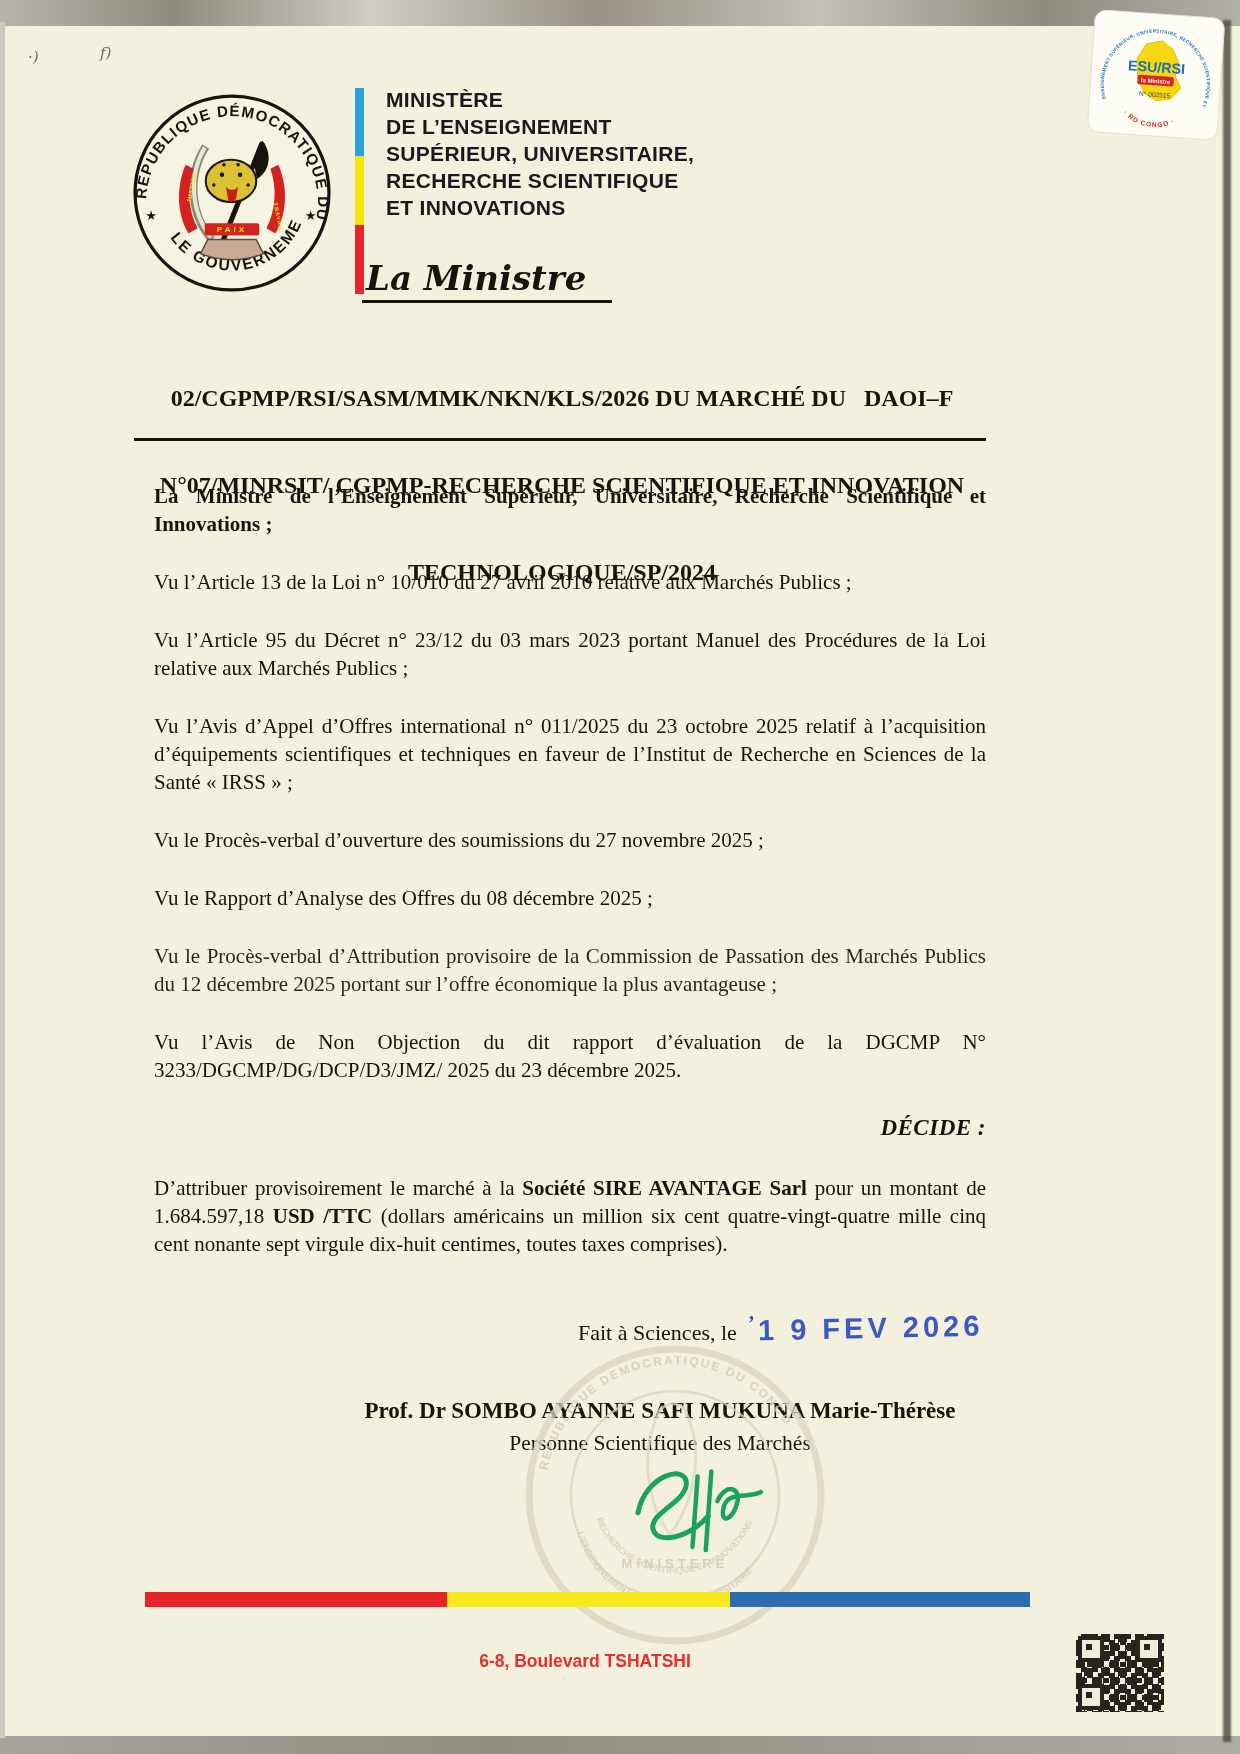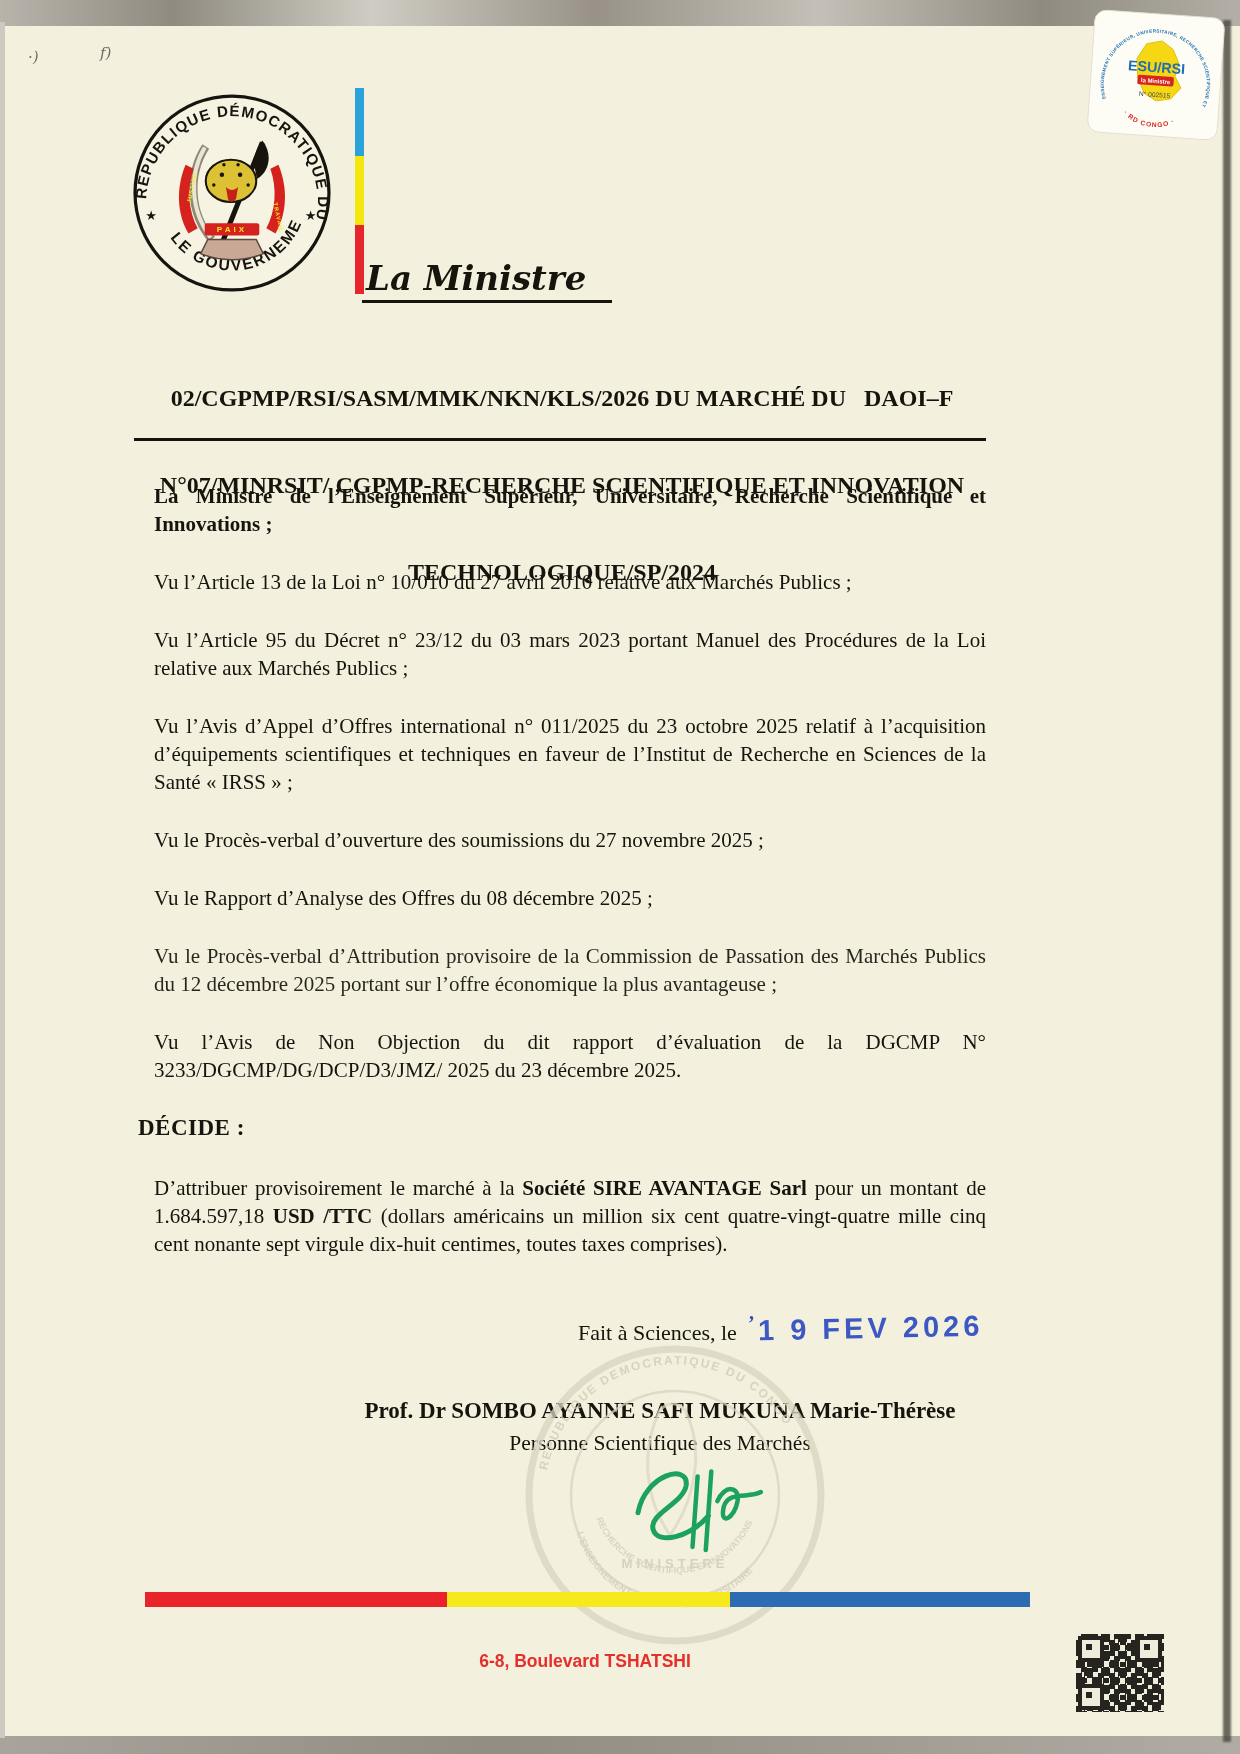--- a/index.html
+++ b/index.html
@@ -25,21 +25,21 @@
   .sticker{position:absolute;left:1086px;top:12px;width:140px;height:126px;transform:rotate(4deg);}
   
   .doc-title{position:absolute;left:128px;top:326px;width:868px;text-align:center;
     font-weight:bold;font-size:24px;line-height:29px;white-space:pre-wrap;}
   .title-rule{position:absolute;left:134px;top:438px;width:852px;height:3px;background:#17140e;}
   
   .body-col{position:absolute;left:138px;top:482px;width:848px;font-size:21px;line-height:28px;}
   .body-col p{margin:0 0 30px 16px;}
   .just{text-align:justify;}
   .intro{font-weight:bold;}
-  .decide{text-align:left;font-weight:bold;font-size:23px;letter-spacing:.5px;margin:26px 0 32px 0 !important;}
+  .decide{text-align:right;font-weight:bold;font-size:23px;letter-spacing:.5px;margin:26px 0 32px 0 !important;font-style:italic;}
   .fade1{filter:blur(.4px);opacity:.92;}
   
   .fait{position:absolute;left:578px;top:1320px;font-size:22px;}
   .tick{position:absolute;left:748px;top:1312px;color:#2d4cc2;font-size:20px;font-weight:bold;}
   .stamp{position:absolute;left:758px;top:1312px;font-family:"Liberation Sans",sans-serif;
     font-weight:bold;font-size:29px;letter-spacing:4px;color:#2d4cc2;transform:rotate(-1.2deg);opacity:.92;}
   .signatory{position:absolute;left:240px;top:1398px;width:840px;text-align:center;
     font-weight:bold;font-size:23px;}
   .signatory-role{position:absolute;left:240px;top:1431px;width:840px;text-align:center;font-size:21.5px;}
   .emboss{position:absolute;left:520px;top:1340px;width:310px;height:310px;opacity:.75;}
@@ -107,20 +107,27 @@
       <path d="M -24,42 L 24,42 L 31,56 C 12,64 -12,64 -31,56 Z" fill="#c9a896" stroke="#5c4a3e" stroke-width="1.5"></path>
     </g>
   </svg>
 
   <div class="tricolor-v">
     <div style="height:68px;background:#2ba2da"></div>
     <div style="height:69px;background:#f4e60f"></div>
     <div style="height:69px;background:#e6262c"></div>
   </div>
 
+  <div class="ministry">
+    <div>MINISTÈRE</div>
+    <div>DE L’ENSEIGNEMENT</div>
+    <div>SUPÉRIEUR, UNIVERSITAIRE,</div>
+    <div>RECHERCHE SCIENTIFIQUE</div>
+    <div>ET INNOVATIONS</div>
+  </div>
 
   <div class="la-ministre">La Ministre</div>
 
   <svg class="sticker" viewBox="0 0 140 132">
     <defs>
       <path id="stTop" d="M 20,96 A 54 54 0 1 1 120,96"></path>
       <path id="stBot" d="M 26,88 A 46 46 0 0 0 114,88"></path>
     </defs>
     <rect x="2" y="2" width="136" height="128" rx="12" fill="#fdfdf6" stroke="#e3e0d2"></rect>
     <text font-size="4.8" font-weight="bold" fill="#1e6eb4" letter-spacing=".4">

